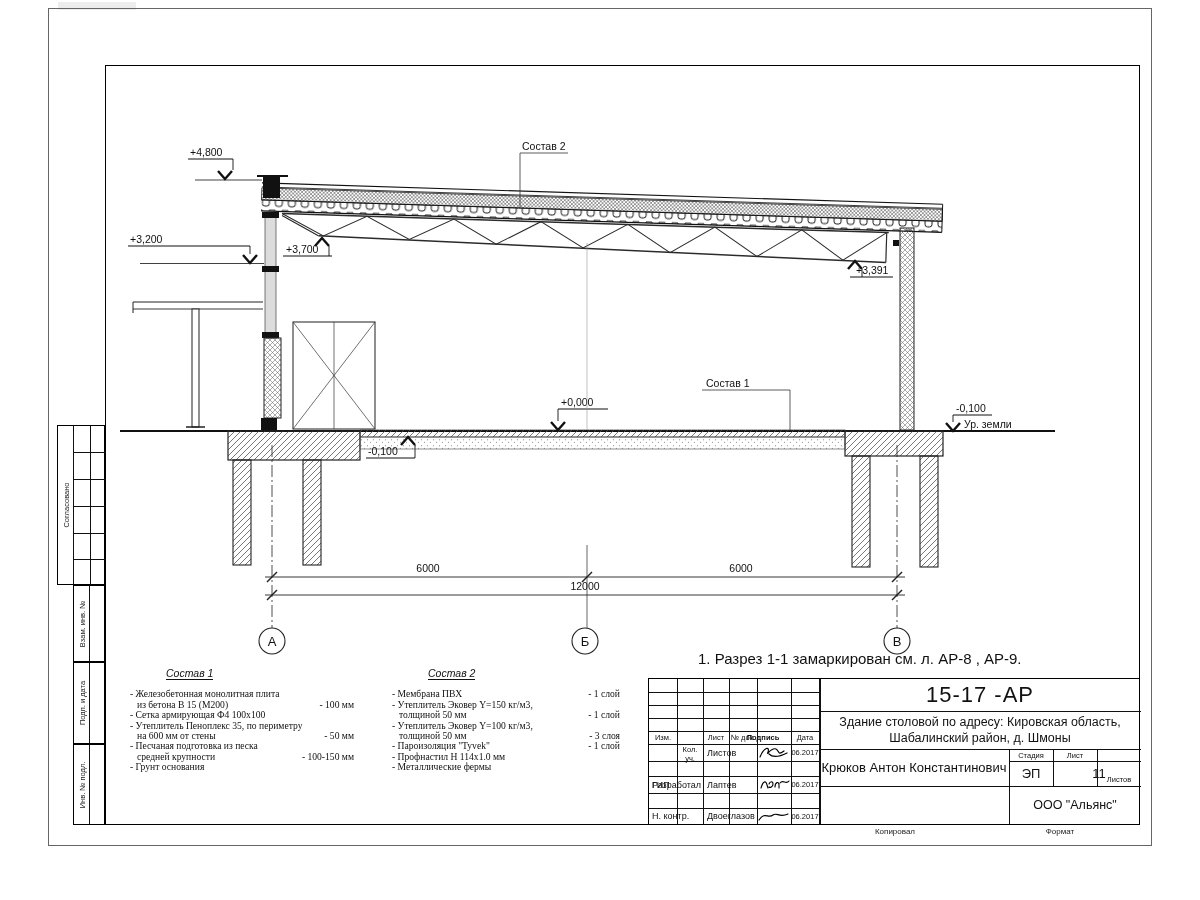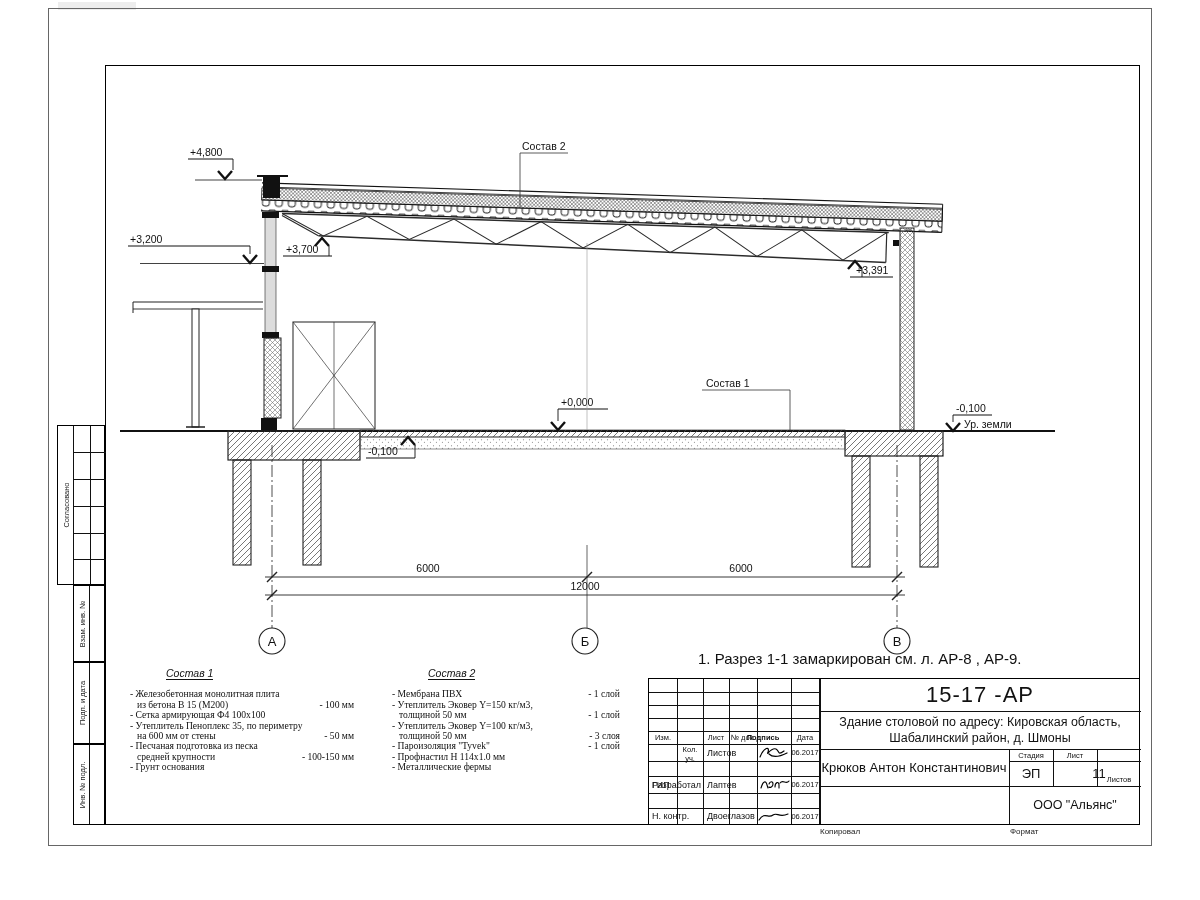--- a/index.html
+++ b/index.html
@@ -24,21 +24,21 @@
   
   .stampbox{border:1.2px solid #000;box-sizing:border-box;}
   .vlabel{position:absolute;left:50%;top:50%;transform:translate(-50%,-50%) rotate(-90deg);
           white-space:nowrap;font-size:7.5px;color:#222;}
   .ln{position:absolute;background:#111;}
   
   .tb{left:648px;top:678px;width:492px;height:147px;border:1.7px solid #000;box-sizing:border-box;}
   .tb .cell{position:absolute;display:flex;align-items:center;justify-content:center;text-align:center;}
   .tb .small{font-size:7.5px;}
   .tb .row-txt{font-size:9px;justify-content:flex-start;padding-left:3px;box-sizing:border-box;}
-  .under-frame{font-size:8px;color:#222;text-align:left;}
+  .under-frame{font-size:8px;color:#222;text-align:center;}
   svg text{font-family:"Liberation Sans",sans-serif;fill:#111;}
 </style>
 </head>
 <body>
 
 <div class="page">
 
   <div class="abs artifact"></div>
   <div class="abs outer-border"></div>
   <div class="abs main-frame"></div>

